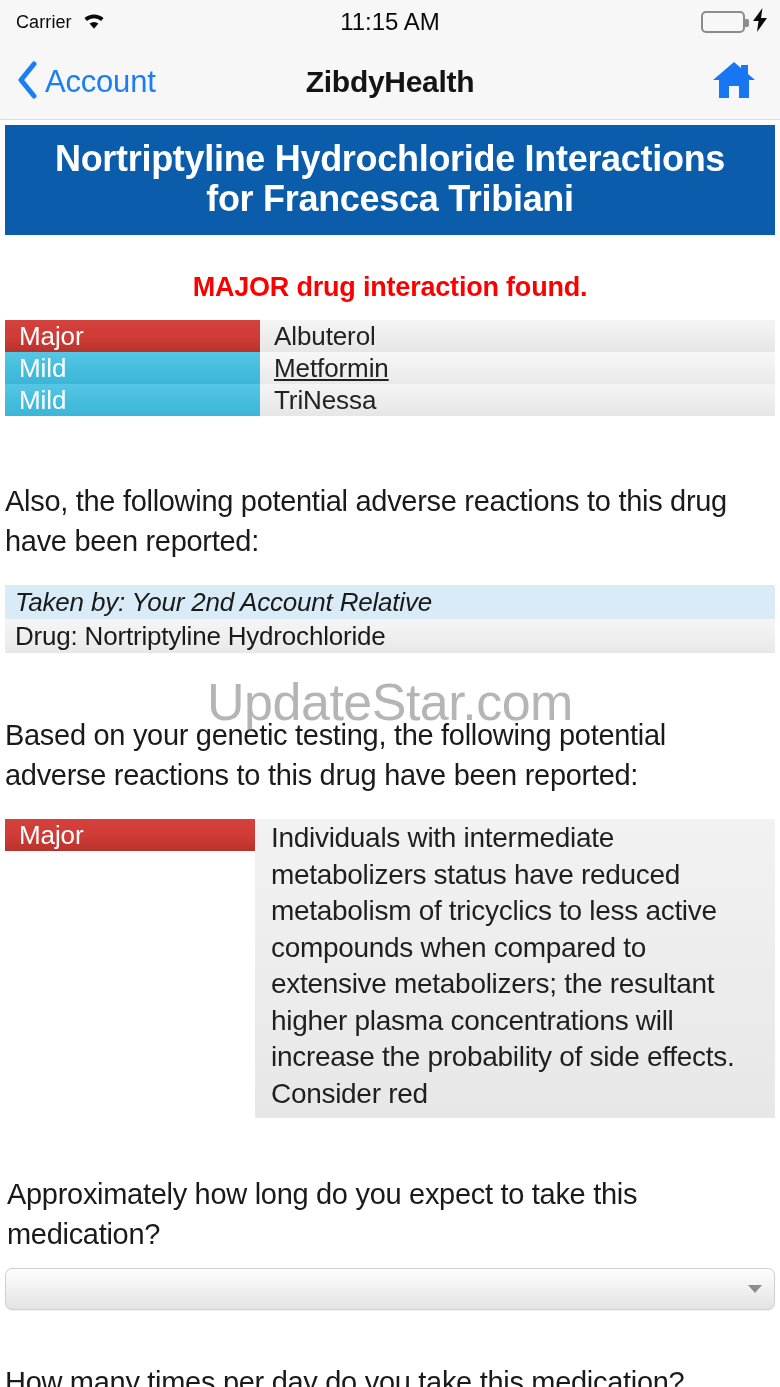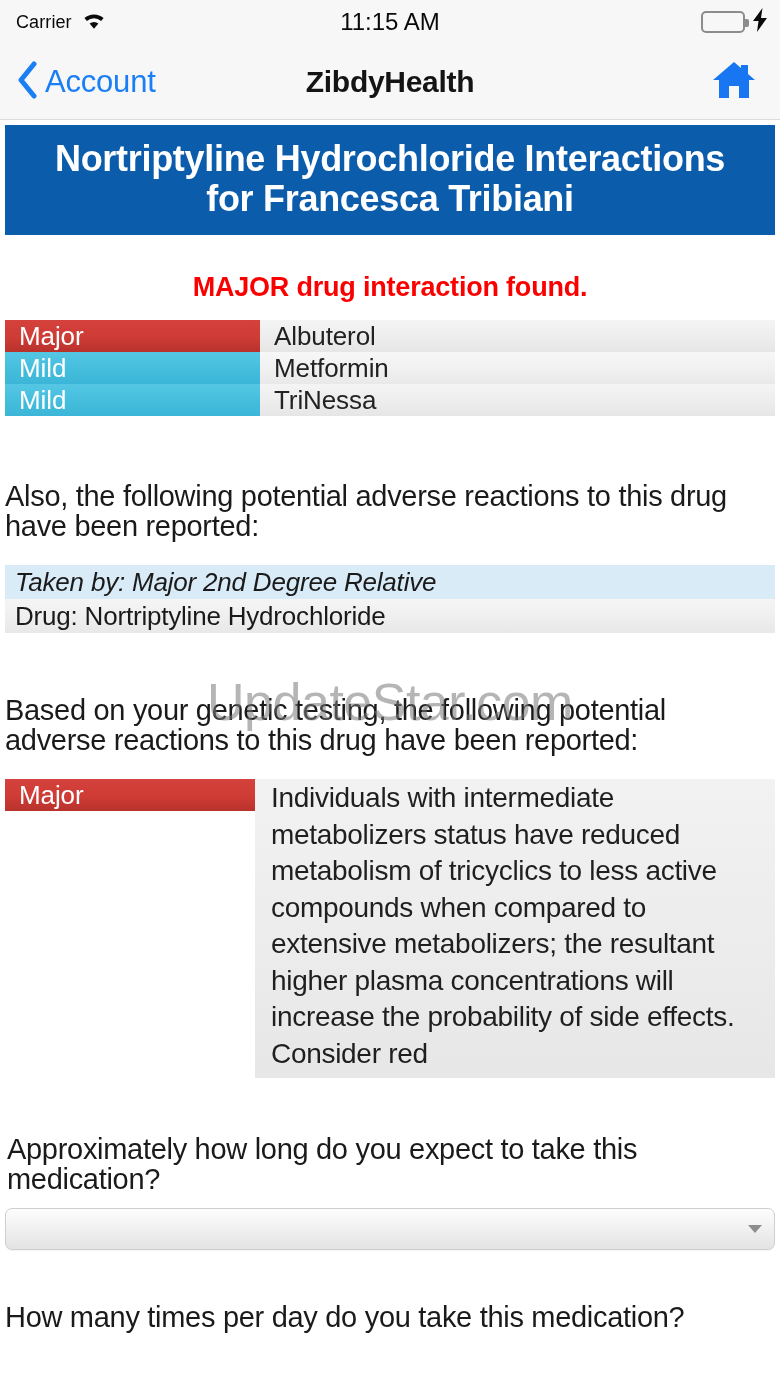--- a/index.html
+++ b/index.html
@@ -165,26 +165,27 @@
     background: linear-gradient(to bottom, #55c7e4 0%, #43bcdc 60%, #3cb6d8 100%);
     color: #ffffff;
   }
   .drug-col-a {
     background: linear-gradient(to bottom, #f4f4f4 0%, #ededed 55%, #e6e6e6 100%);
     color: #222222;
   }
   .drug-col-b {
     background: linear-gradient(to bottom, #f7f7f7 0%, #f0f0f0 55%, #e9e9e9 100%);
     color: #222222;
+    text-decoration: underline;
   }
 
   
   .para {
     font-size: 29px;
-    line-height: 30px;
+    line-height: 40px;
     color: #1a1a1a;
     padding: 0 18px 0 5px;
     letter-spacing: -0.3px;
   }
   .para.p1 { margin-top: 65px; }
   .para.p2 { margin-top: 62px; }
   .para.p3 { margin-top: 56px; padding-left: 7px; }
   .para.p4 { margin-top: 52px; }
 
   
@@ -346,21 +347,21 @@
       <tr>
         <td class="sev-col sev-mild">Mild</td>
         <td class="drug-col-a">TriNessa</td>
       </tr>
     </tbody>
       </table>
 
     <div class="para p1">Also, the following potential adverse reactions to this drug have been reported:</div>
 
     <div class="reported">
-      <div class="rep-row rep-taken">Taken by: Major 2nd Degree Relative</div>
+      <div class="rep-row rep-taken">Taken by: Your 2nd Account Relative</div>
       <div class="rep-row rep-drug">Drug: Nortriptyline Hydrochloride</div>
     </div>
 
     <div class="para p2">Based on your genetic testing, the following potential adverse reactions to this drug have been reported:</div>
 
     <div class="gtable">
       <div class="gt-sev">
         <div class="gt-sev-pill">Major</div>
       </div>
       <div class="gt-text">Individuals with intermediate metabolizers status have reduced metabolism of tricyclics to less active compounds when compared to extensive metabolizers; the resultant higher plasma concentrations will increase the probability of side effects. Consider red</div>

